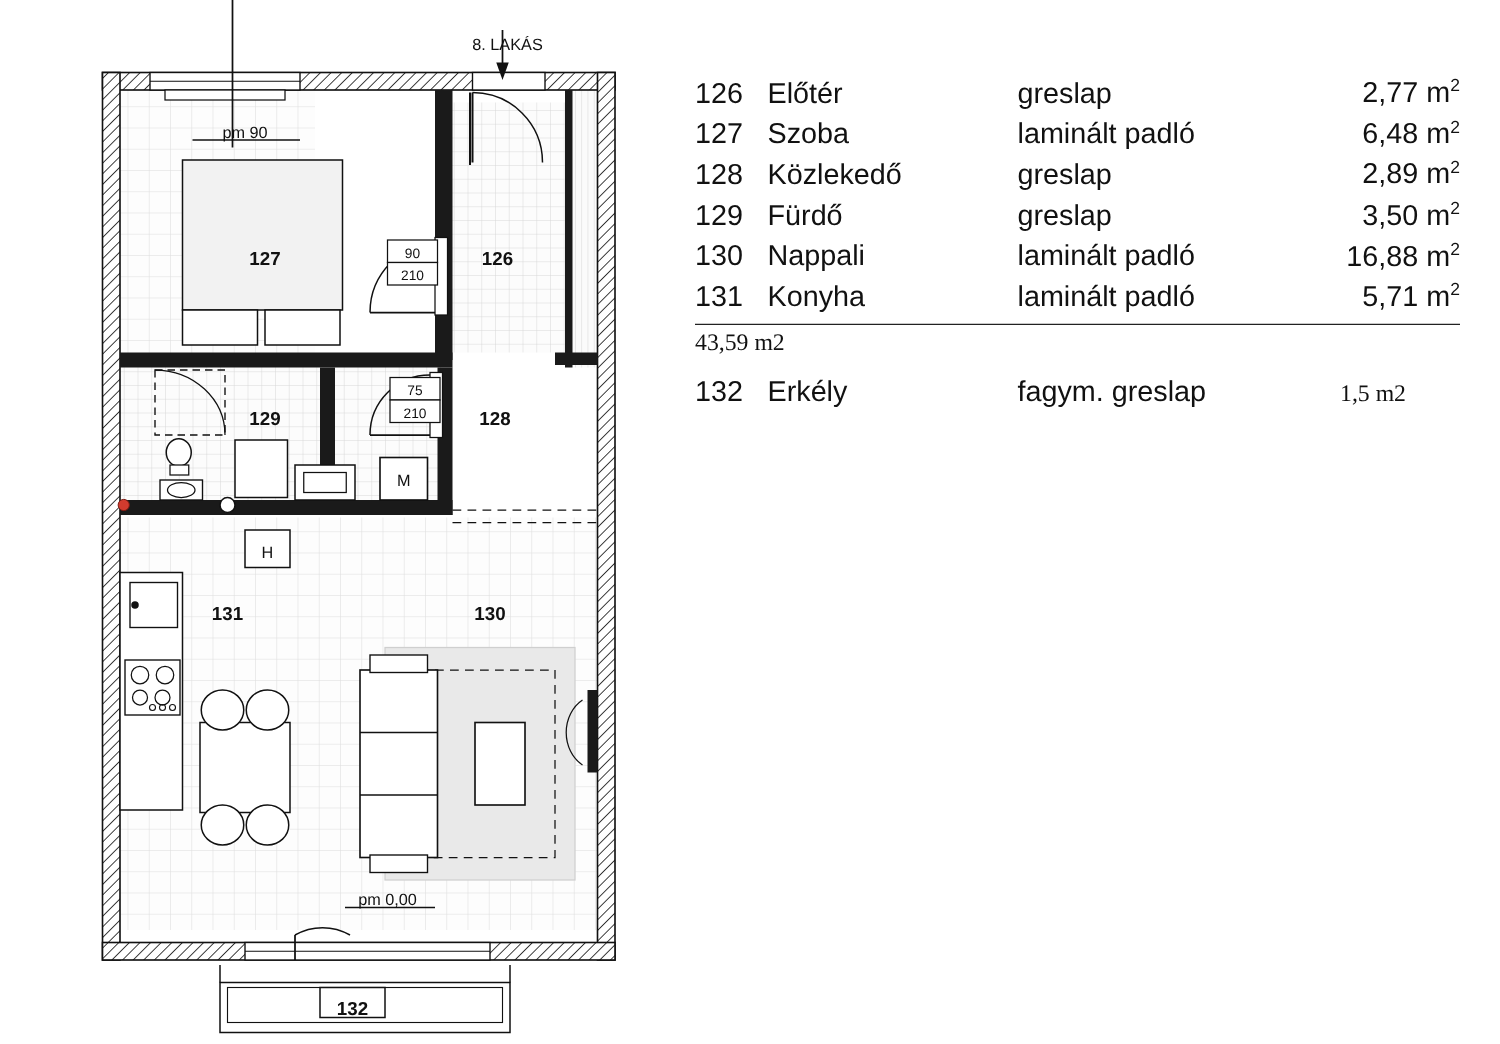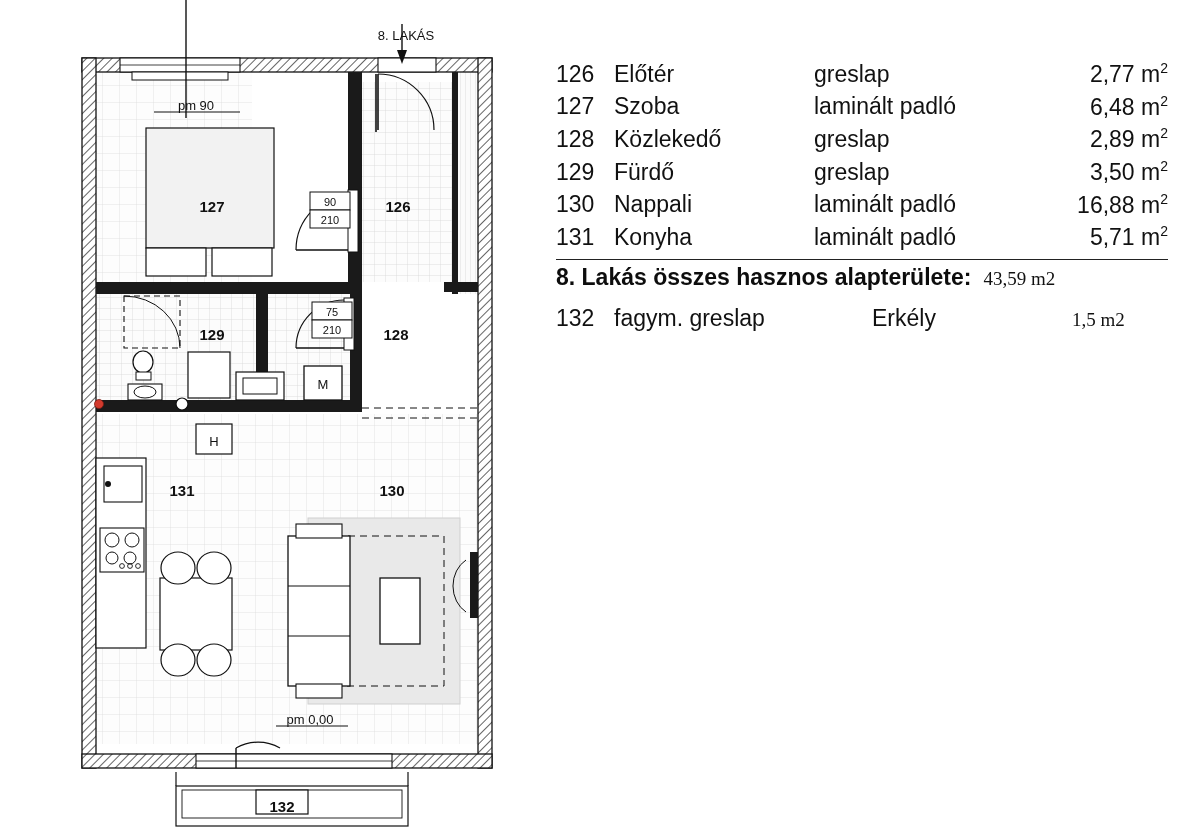--- a/index.html
+++ b/index.html
@@ -331,23 +331,22 @@
         <td class="c-name">Konyha</td>
         <td class="c-mat">laminált padló</td>
         <td class="c-area"><span>5,71 m</span><sup class="m2">2</sup></td>
       </tr>
     </tbody>
   </table>
 
   <hr class="rule">
 
   <div id="total-row">
-    <span id="total-label">8. Lakás összes hasznos alapterülete:</span>
     <span id="total-value">43,59 m2</span>
   </div>
 
   <div id="balcony-row">
     <span id="balcony-num">132</span>
+    <span id="balcony-name">Erkély</span>
     <span id="balcony-mat">fagym. greslap</span>
-    <span id="balcony-name">Erkély</span>
     <span id="balcony-area">1,5 m2</span>
   </div>
 </div>
 
 </body></html>

